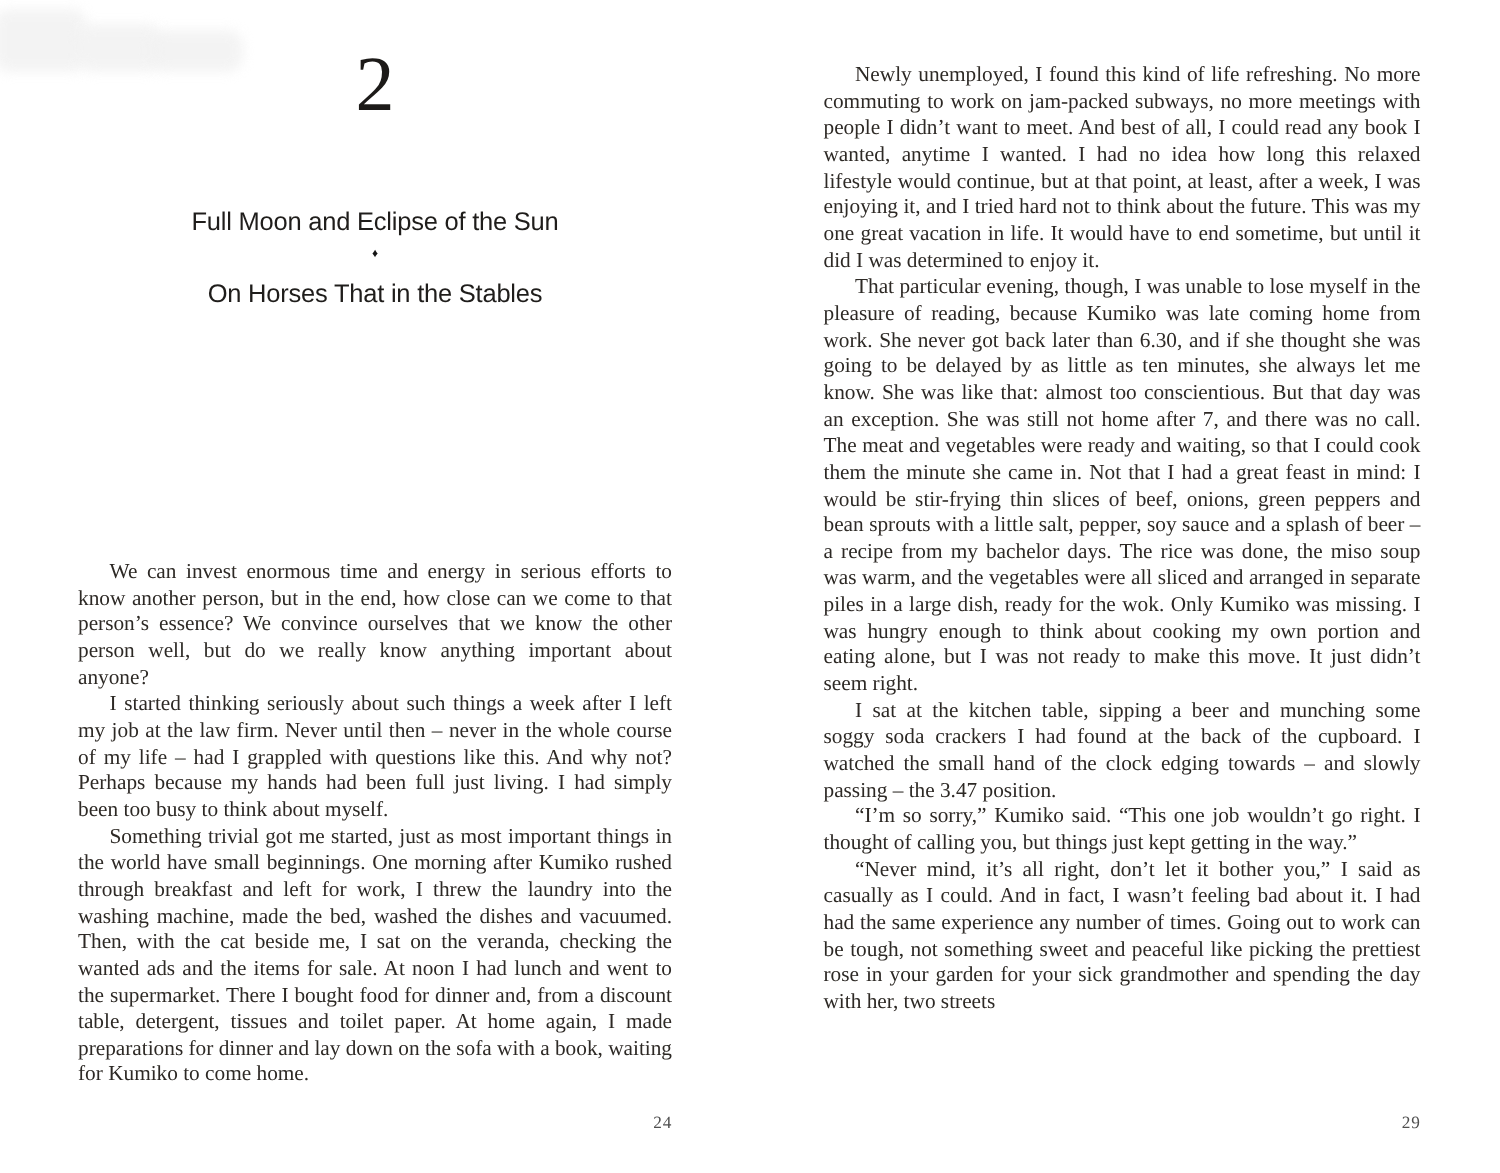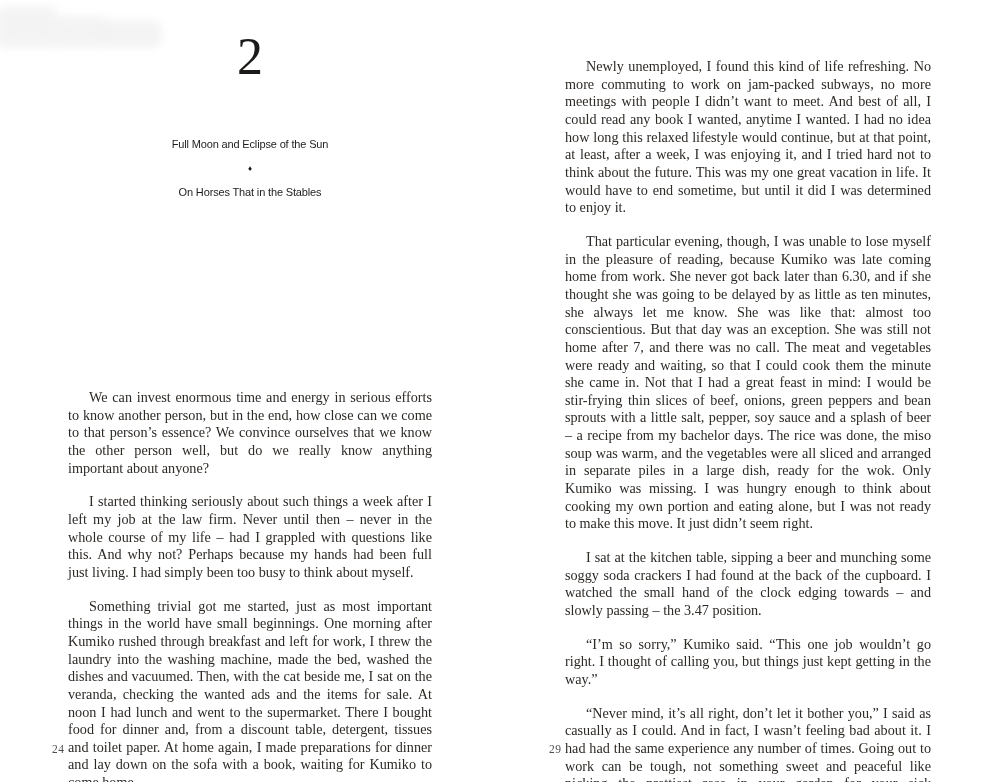--- a/index.html
+++ b/index.html
@@ -36,51 +36,51 @@
     font-family: "Liberation Serif", "DejaVu Serif", serif;
     font-size: 52px;
     line-height: 1.1;
     color: var(--heading);
   }
   .title-line {
     position: absolute;
     left: 52px; width: 396px;
     text-align: center;
     font-family: "Liberation Sans", "DejaVu Sans", sans-serif;
-    font-size: 11px;
+    font-size: 17px;
     letter-spacing: -0.15px;
     color: #1f1d1b;
   }
   .t1 { top: 138px; }
   .sep {
     top: 164px;
     font-size: 8px;
     color: #141414;
   }
   .t2 { top: 186px; }
 
   
   .body-text {
     position: absolute;
     font-size: 14.2px;
     line-height: 17.65px;
     color: var(--text);
     text-align: justify;
     text-justify: inter-word;
   }
-  .body-text p { margin: 16px; }
+  .body-text p { margin: 0; }
   .body-text p.indent { text-indent: 21px; }
   .left-body  { left: 52px;  top: 373px; width: 396px; }
   .right-body { left: 549px; top: 42px;  width: 398px; }
 
   
   .page-number {
     position: absolute;
     top: 743px;
-    text-align: left;
+    text-align: right;
     font-size: 11.5px;
     color: var(--page_number);
     letter-spacing: 0.5px;
   }
   .pn-left  { left: 52px;  width: 396px; }
   .pn-right { left: 549px; width: 398px; }
 </style>
 </head>
 <body>
 

